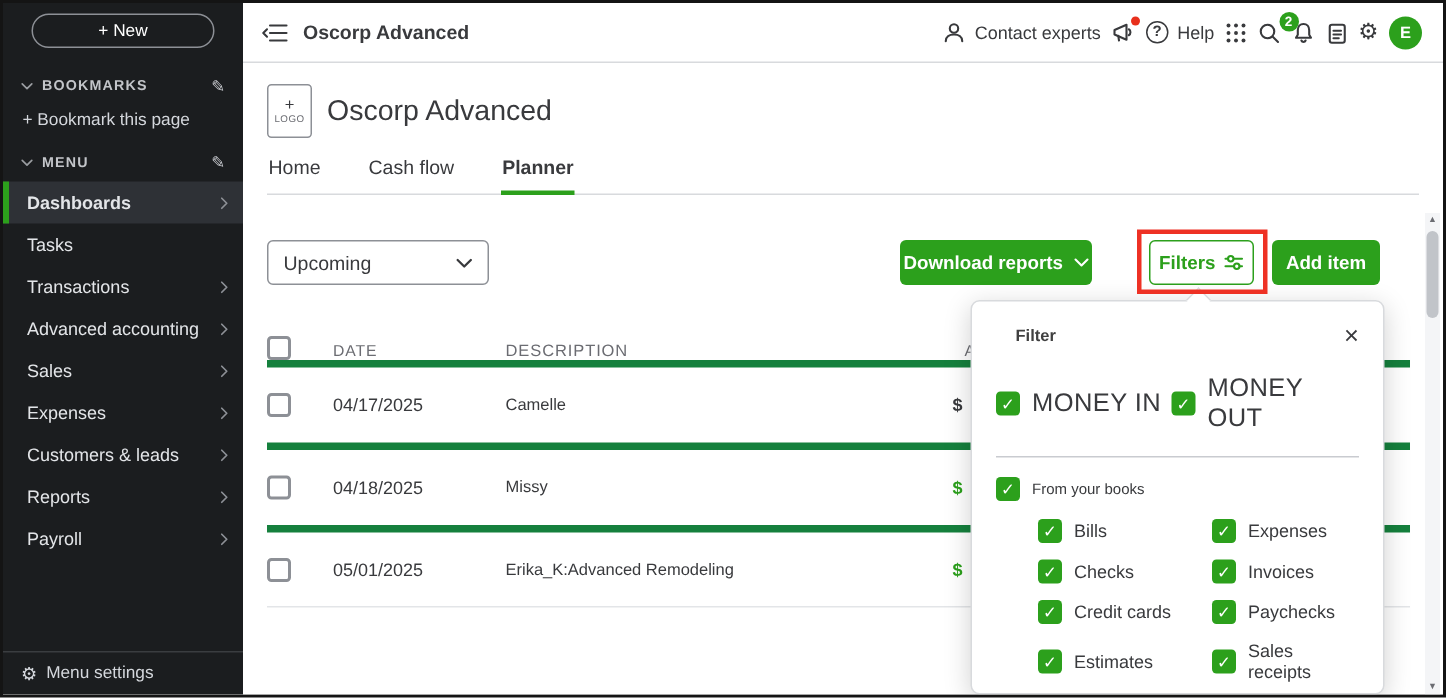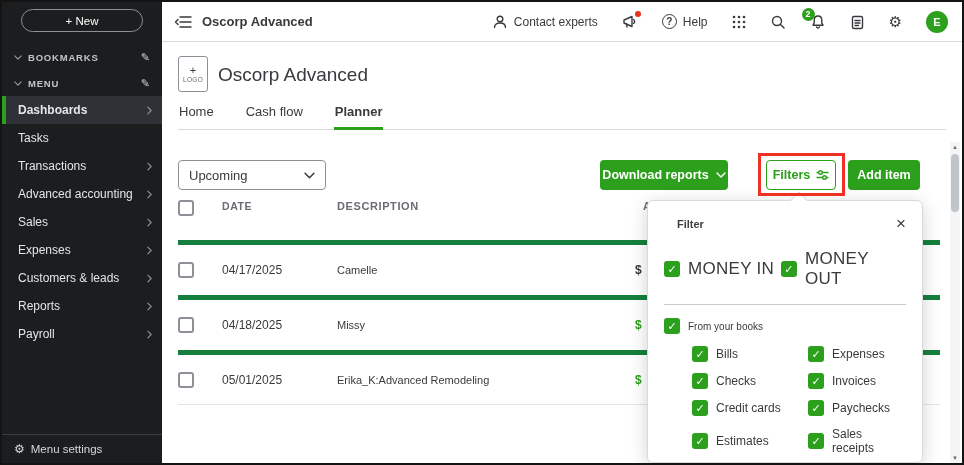--- a/index.html
+++ b/index.html
@@ -24,21 +24,21 @@
   .sb-item .chevR { color:#8d9096; display:flex; }
   .sb-item.active { background:#2e3136; font-weight:bold; }
   .sb-item.active::before { content:""; position:absolute; left:0; top:0; bottom:0; width:4px; background:#2ca01c; }
   .sb-footer { margin-top:auto; border-top:1px solid #3a3d40; padding:8px 12px; font-size:11.5px; color:#d4d7dc; display:flex; align-items:center; gap:6px; cursor:pointer; }
   .sb-footer .gear-glyph { font-size:12px; }
 
   
   .main { flex:1; display:flex; flex-direction:column; background:#fff; min-width:0; }
   .topbar { height:40px; flex-shrink:0; border-bottom:1px solid #d8dadd; display:flex; align-items:center; padding:0 14px 0 12px; color:#393a3d; }
   .topbar-title { font-size:13px; font-weight:bold; margin-left:10px; }
-  .topbar-right { margin-left:auto; display:flex; align-items:center; gap:24px; }
+  .topbar-right { margin-left:auto; display:flex; align-items:center; gap:7px; }
   .tb-item { display:flex; align-items:center; gap:6px; font-size:12px; color:#393a3d; cursor:pointer; position:relative; }
   .ic { stroke:currentColor; fill:none; stroke-width:1.4; stroke-linecap:round; stroke-linejoin:round; display:block; }
   .dots-ic circle { fill:#393a3d; stroke:none; }
   .help-circle { width:15px; height:15px; border:1.4px solid #393a3d; border-radius:50%; font-size:10px; font-weight:bold; display:flex; align-items:center; justify-content:center; }
   .red-dot { position:absolute; top:-3px; right:-3px; width:6px; height:6px; border-radius:50%; background:#e8301c; }
   .bell-wrap { position:relative; }
   .badge { position:absolute; top:-6px; left:-8px; min-width:13px; height:13px; padding:0 2px; border-radius:7px; background:#2ca01c; color:#fff; font-size:9px; font-weight:bold; display:flex; align-items:center; justify-content:center; }
   .gear-glyph { font-size:15px; line-height:1; }
   .avatar { width:22px; height:22px; border-radius:50%; background:#2ca01c; color:#fff; font-size:11px; font-weight:bold; display:flex; align-items:center; justify-content:center; cursor:pointer; }
 
@@ -54,21 +54,21 @@
   .tab.active::after { content:""; position:absolute; left:0; right:0; bottom:-1px; height:3px; background:#2ca01c; }
 
   .range-select { position:absolute; left:16px; top:118px; width:148px; height:30px; border:1px solid #8d9096; border-radius:4px; display:flex; align-items:center; justify-content:space-between; padding:0 10px; font-size:13px; color:#393a3d; background:#fff; cursor:pointer; }
   .btn-green { background:#2ca01c; color:#fff; border:none; border-radius:4px; height:30px; font-size:12.5px; font-weight:bold; display:flex; align-items:center; justify-content:center; gap:7px; cursor:pointer; }
   .download-btn { position:absolute; left:438px; top:118px; width:128px; }
   .filters-btn { position:absolute; left:604px; top:118px; width:70px; height:30px; background:#fff; border:1px solid #2ca01c; color:#2ca01c; border-radius:4px; font-size:12.5px; font-weight:bold; display:flex; align-items:center; justify-content:center; gap:6px; cursor:pointer; }
   .add-item-btn { position:absolute; left:686px; top:118px; width:72px; }
   .annotation-box { position:absolute; left:596px; top:111px; width:87px; height:43px; border:3px solid #ee3124; z-index:40; pointer-events:none; }
 
   .table { position:absolute; left:16px; top:158px; width:762px; }
-  .thead { display:flex; align-items:flex-start; height:40px; font-size:10.5px; font-weight:bold; color:#6b6c72; letter-spacing:.6px; }
+  .thead { display:flex; align-items:flex-end; height:40px; font-size:10.5px; font-weight:normal; color:#6b6c72; letter-spacing:.6px; }
   .trow { display:flex; align-items:center; height:55px; border-top:5px solid #15803d; font-size:12px; color:#393a3d; }
   .trow:last-child { border-bottom:1px solid #e3e5e8; }
   .col-check { width:44px; display:flex; align-items:center; }
   .col-date { width:115px; }
   .col-desc { width:306px; font-size:11px; }
   .col-amt { width:80px; }
   .checkbox { width:16px; height:16px; border:2px solid #8d9096; border-radius:3px; background:#fff; cursor:pointer; }
   .amt { margin-left:-8px; font-weight:bold; }
   .amt-dark { color:#393a3d; }
   .amt-green { color:#2ca01c; cursor:pointer; }
@@ -108,20 +108,21 @@
 
     <div class="sb-section">
       <span class="chev-mini">
         <svg class="ic" width="8" height="5" viewBox="0 0 10 6">
             <polyline points="1,1 5,5 9,1"></polyline>
           </svg>
       </span>
       <span class="lbl">BOOKMARKS</span>
       <span class="pencil">✎</span>
     </div>
+    <div class="bookmark-add">+ Bookmark this page</div>
 
     <div class="sb-section">
       <span class="chev-mini">
         <svg class="ic" width="8" height="5" viewBox="0 0 10 6">
             <polyline points="1,1 5,5 9,1"></polyline>
           </svg>
       </span>
       <span class="lbl">MENU</span>
       <span class="pencil">✎</span>
     </div>

